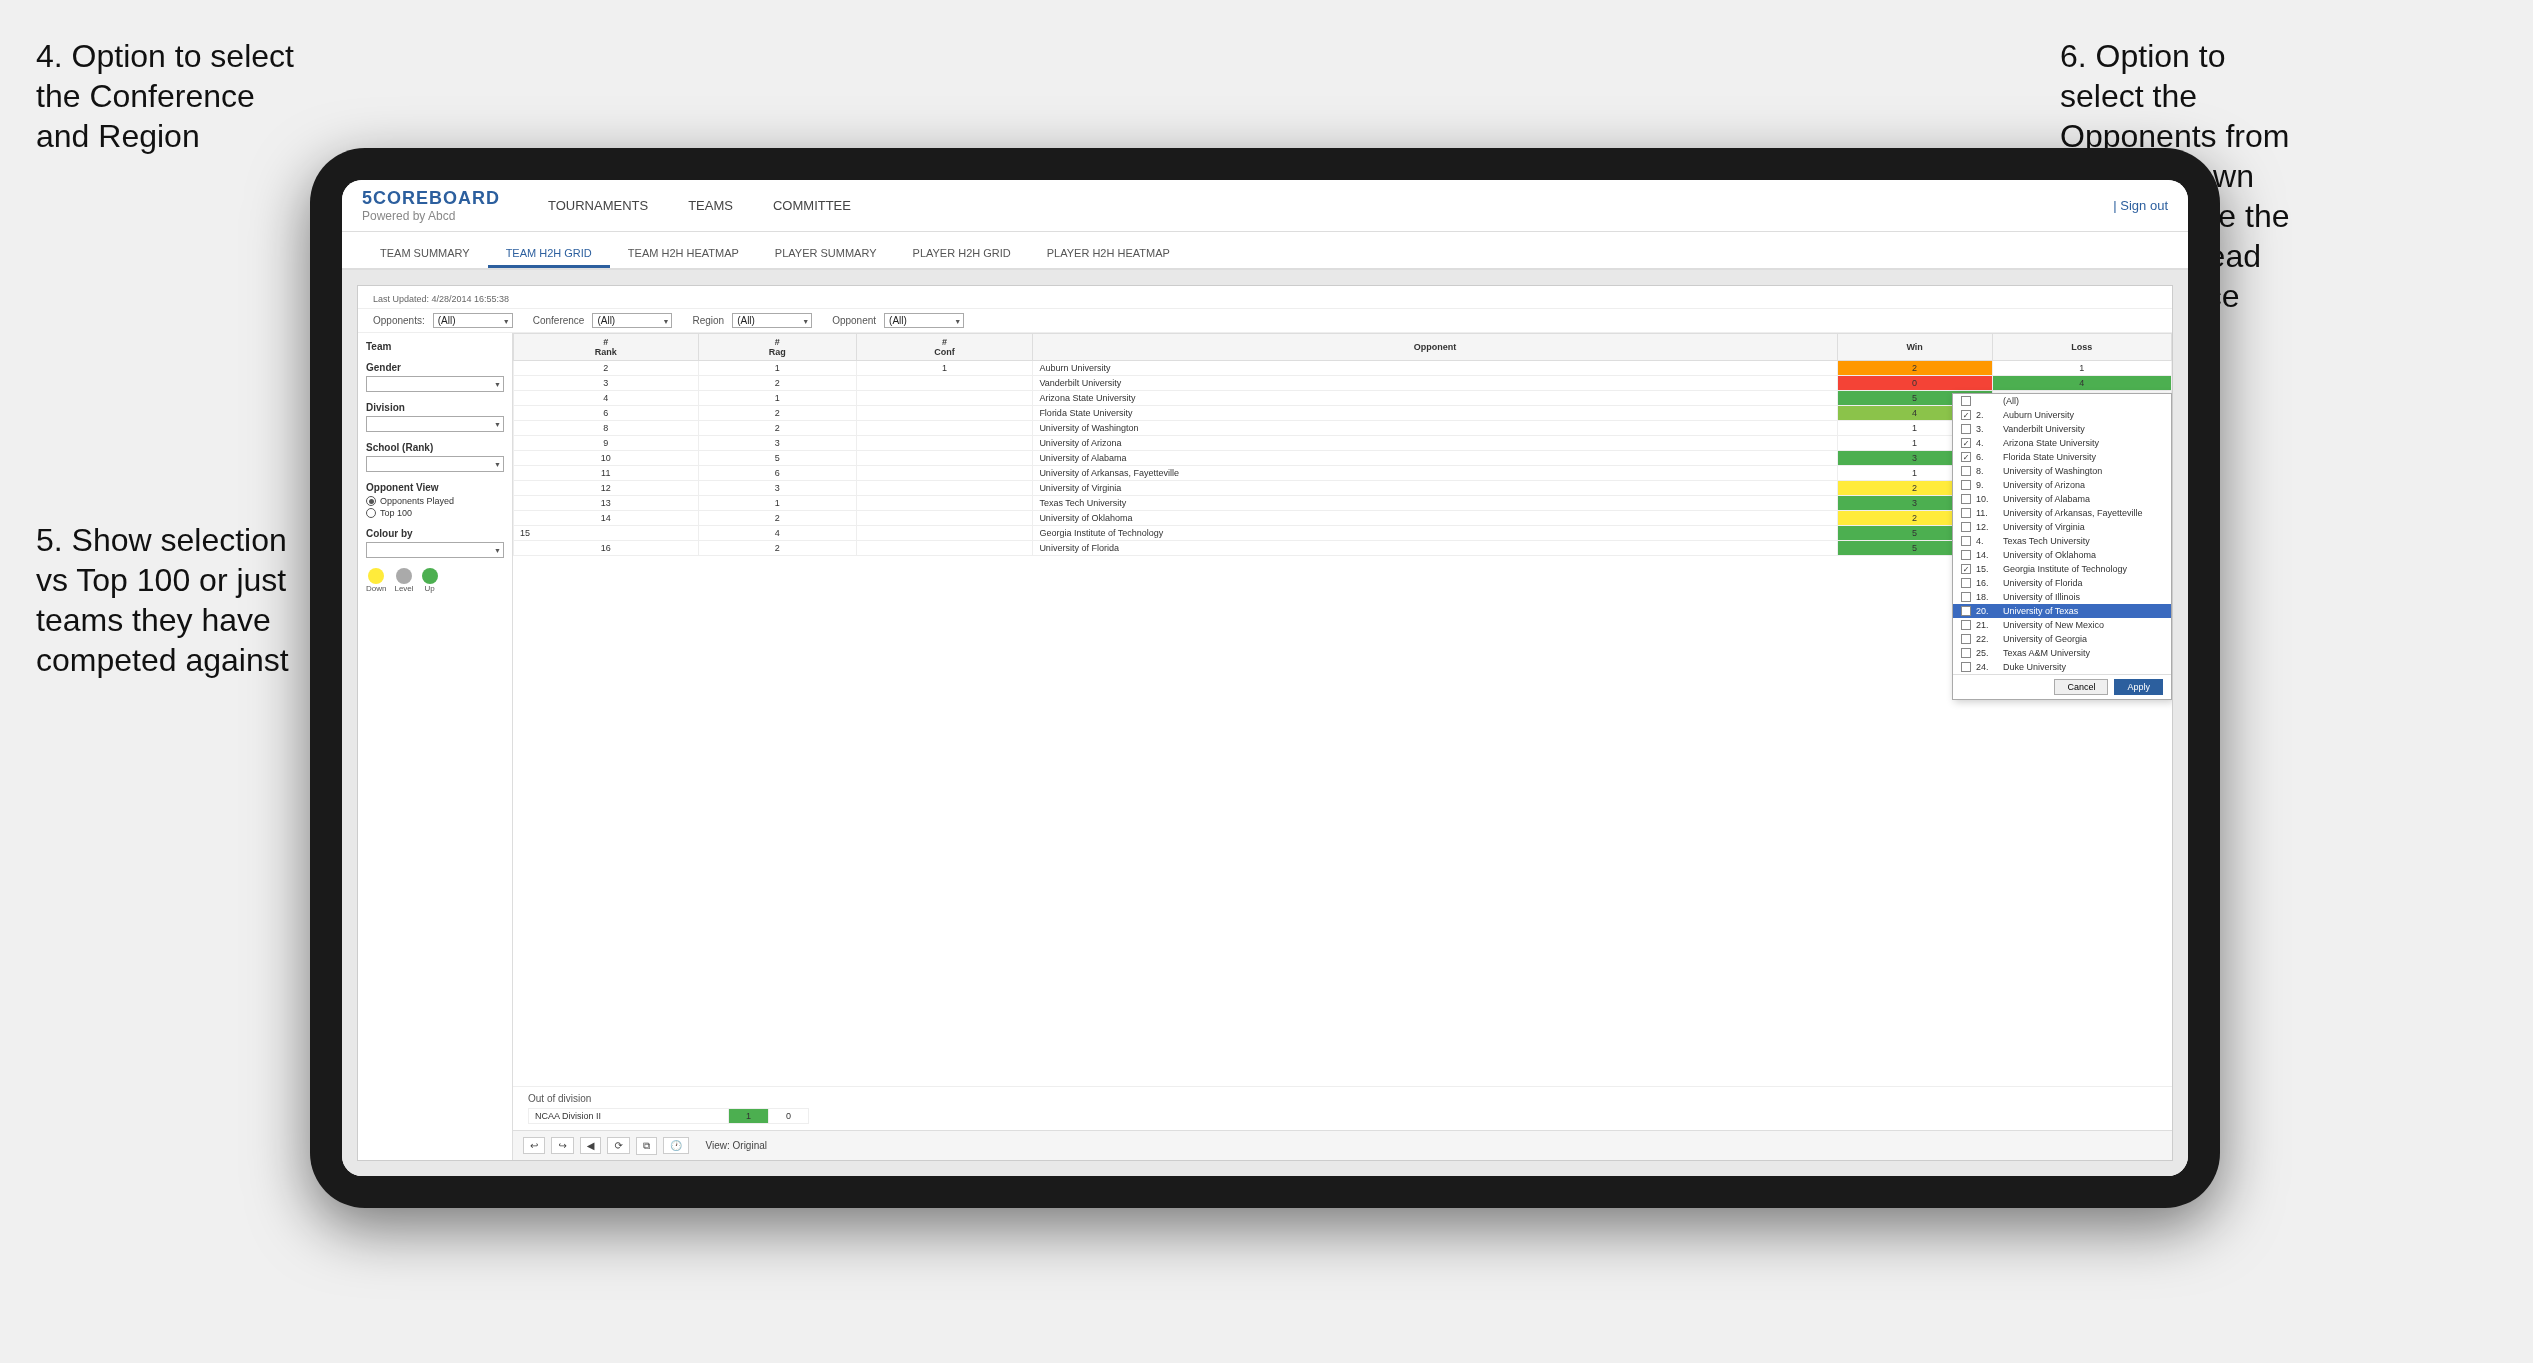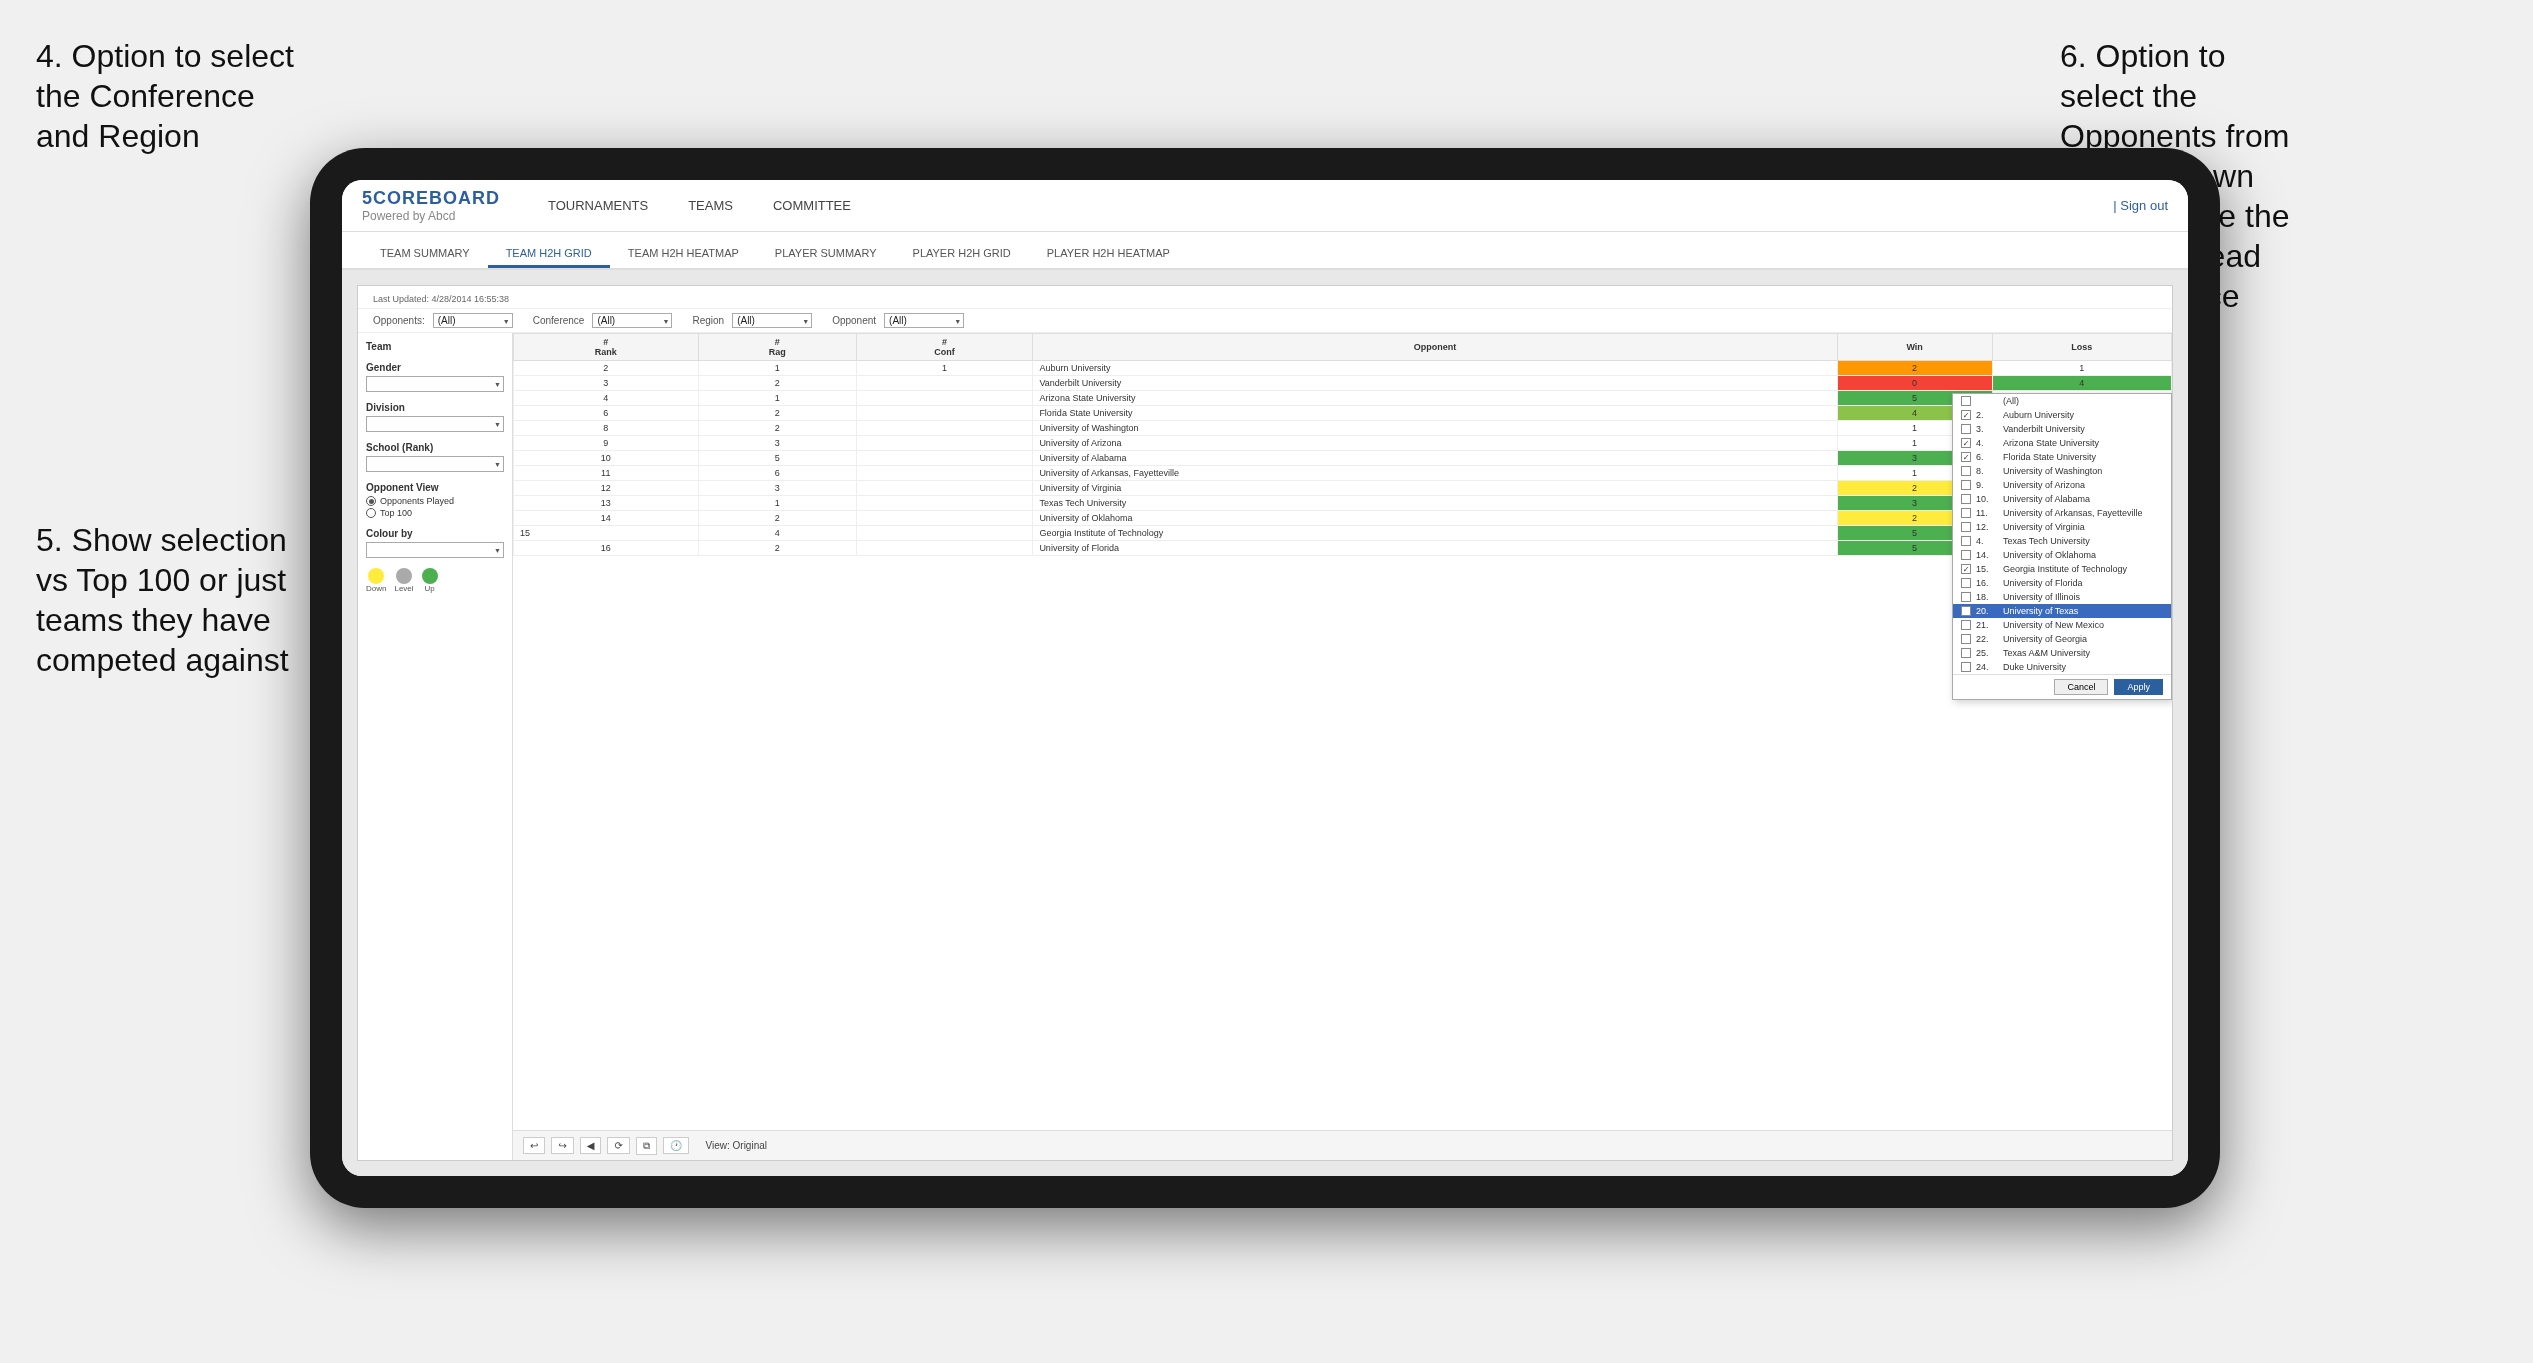--- a/index.html
+++ b/index.html
@@ -744,20 +744,32 @@
     <td style="text-align:center;">2</td>
     <td style="text-align:center;"></td>
     <td>University of Florida</td>
     <td class="cell-green" style="text-align:center;">5</td>
     <td class="" style="text-align:center;">1</td>
   </tr>
                   </tbody>
               </table>
             </div>
 
+            <div class="out-of-div">
+              <div class="out-div-label">Out of division</div>
+              <table class="main-table" style="width:auto;">
+                <tbody>
+                  <tr>
+                    <td style="min-width:200px;">NCAA Division II</td>
+                    <td class="cell-green" style="text-align:center;width:40px;">1</td>
+                    <td style="text-align:center;width:40px;">0</td>
+                  </tr>
+                </tbody>
+              </table>
+            </div>
 
             <div class="bottom-toolbar">
               <button class="toolbar-btn">↩</button>
               <button class="toolbar-btn">↪</button>
               <button class="toolbar-btn">◀</button>
               <button class="toolbar-btn">⟳</button>
               <button class="toolbar-btn">⧉</button>
               <button class="toolbar-btn">🕐</button>
               <span style="margin-left:10px;font-size:10px;color:#444;">View: Original</span>
             </div>

